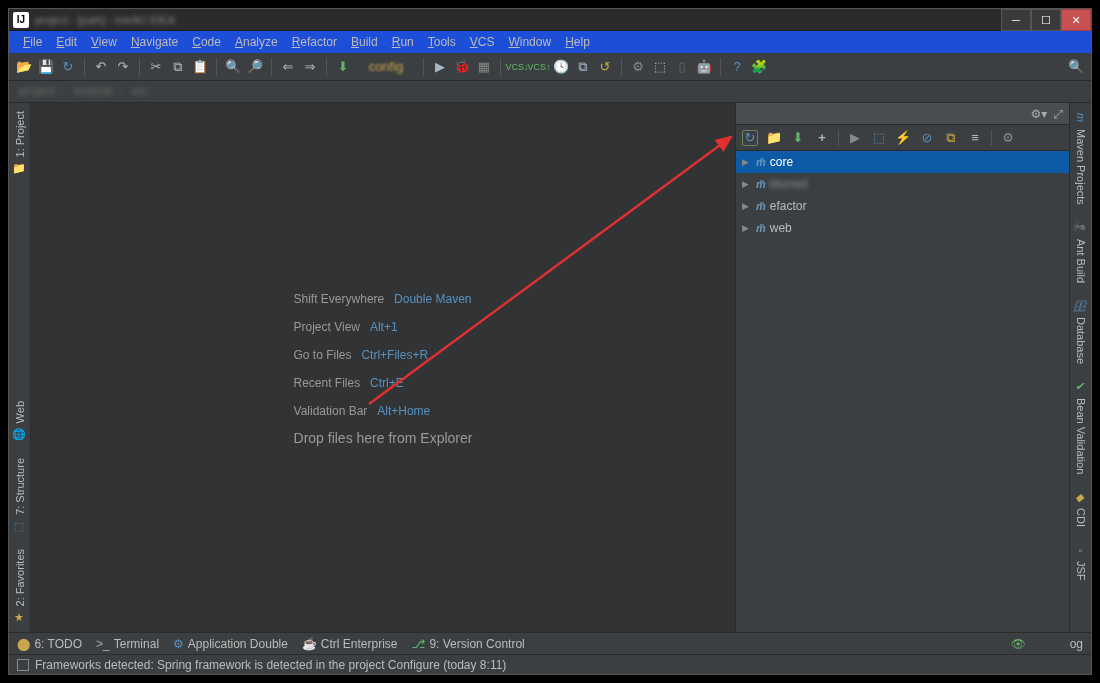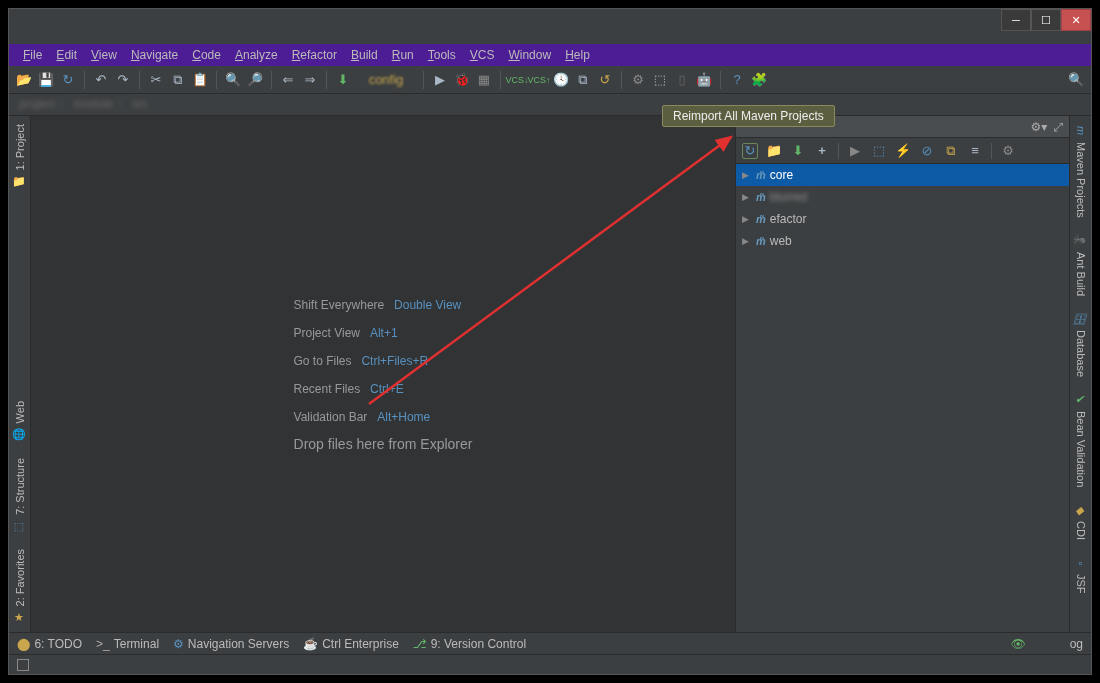--- a/index.html
+++ b/index.html
@@ -10,21 +10,21 @@
 .titlebar { height:22px; background:#2b2b2b; display:flex; align-items:center; padding:0 4px; border-bottom:1px solid #1a1a1a; }
 .titlebar .app-icon { width:16px; height:16px; background:#fff; color:#000; font-weight:bold; font-size:10px; display:flex; align-items:center; justify-content:center; border-radius:2px; margin-right:6px;}
 .titlebar .title-text { color:#888; font-size:11px; filter:blur(2px);}
 .win-controls { position:absolute; right:0; top:0; display:flex; height:22px;}
 .win-btn { width:30px; height:22px; display:flex; align-items:center; justify-content:center; color:#fff; font-size:11px;}
 .win-min{background:#3a3a3a;border:1px solid #555;}
 .win-max{background:#3a3a3a;border:1px solid #555;}
 .win-close{background:#c75050;border:1px solid #a04040;}
 
 
-.menubar { height:22px; background:#4c1d95; display:flex; align-items:center; padding:0 8px; gap:2px;margin-top:35px; }
+.menubar { height:22px; background:#1d4ed8; display:flex; align-items:center; padding:0 8px; gap:2px; }
 .menubar .mitem { color:#bbb; padding:2px 6px; cursor:default; font-size:12px;}
 .menubar .mitem .ul { text-decoration:underline; }
 
 
 .toolbar { height:28px; background:#3c3f41; border-bottom:1px solid #2b2b2b; display:flex; align-items:center; padding:0 6px; gap:4px;}
 .toolbar .tb-icon { width:18px; height:18px; display:flex; align-items:center; justify-content:center; color:#a9b7c6; font-size:13px; }
 .toolbar .sep { width:1px; height:18px; background:#555; margin:0 3px;}
 .tb-run{color:#59a869;}
 .tb-debug{color:#6e9cbe;}
 .tb-search{margin-left:auto;}
@@ -73,20 +73,24 @@
 .statusbar .sicon{width:12px;height:12px;border:1px solid #888;margin-right:6px;}
 
 
 .arrow-svg{position:absolute;pointer-events:none;z-index:50;}
 </style>
 </head>
 <body>
 
 <div class="window">
 
+  <div class="titlebar">
+    <div class="app-icon">IJ</div>
+    <div class="title-text">project - [path] - IntelliJ IDEA</div>
+  </div>
   <div class="win-controls">
     <div class="win-btn win-min">─</div>
     <div class="win-btn win-max">☐</div>
     <div class="win-btn win-close">✕</div>
   </div>
 
   <div class="menubar" id="menubar">
       <span class="mitem"><span class="ul">F</span>ile</span>
       <span class="mitem"><span class="ul">E</span>dit</span>
       <span class="mitem"><span class="ul">V</span>iew</span>
@@ -150,21 +154,21 @@
   <div class="body">
     <div class="left-gutter" id="left-gutter">
         <div class="vtab" style="margin-top: 0px;"><span class="vicon" style="color:#c9a54d">📁</span>1: Project</div>
         <div class="vtab" style="margin-top: auto;"><span class="vicon" style="color:#5891bf">🌐</span>Web</div>
         <div class="vtab" style="margin-top: 0px;"><span class="vicon" style="color:#5891bf">⬚</span>7: Structure</div>
         <div class="vtab" style="margin-top: 0px;"><span class="vicon" style="color:#c9a54d">★</span>2: Favorites</div>
       </div>
 
     <div class="editor">
       <div class="welcome" id="welcome">
-          <div class="wline"><span>Shift Everywhere</span> <span class="shortcut">Double View</span></div>
+          <div class="wline"><span>Shift Everywhere</span> <span class="shortcut">Double Maven</span></div>
           <div class="wline"><span>Project View</span> <span class="shortcut">Alt+1</span></div>
           <div class="wline"><span>Go to Files</span> <span class="shortcut">Ctrl+Files+R</span></div>
           <div class="wline"><span>Recent Files</span> <span class="shortcut">Ctrl+E</span></div>
           <div class="wline"><span>Validation Bar</span> <span class="shortcut">Alt+Home</span></div>
           <div class="wline">Drop files here from Explorer</div>
         </div>
     </div>
 
     <div class="maven-panel">
       <div class="maven-header">
@@ -224,40 +228,40 @@
       <div class="bt-item">
         <span style="color:#c9a54d">⬤</span>
         <span>6: TODO</span>
       </div>
       <div class="bt-item">
         <span style="color:#aaa">&gt;_</span>
         <span>Terminal</span>
       </div>
       <div class="bt-item">
         <span style="color:#5891bf">⚙</span>
-        <span>Navigation Servers</span>
+        <span>Application Double</span>
       </div>
       <div class="bt-item">
         <span style="color:#c9a54d">☕</span>
         <span>Ctrl Enterprise</span>
       </div>
       <div class="bt-item">
         <span style="color:#62b767">⎇</span>
         <span>9: Version Control</span>
       </div>
       <div class="spacer"></div>
       <span style="color: rgb(98, 183, 103);">👁</span>
       <span style="margin-left: 30px;">og</span>
     </div>
 
   <div class="statusbar">
     <span class="sicon"></span>
-  </div>
-
-  <div class="tooltip" style="left:653px;top:96px;">Reimport All Maven Projects</div>
+    <span>Frameworks detected: Spring framework is detected in the project Configure (today 8:11)</span>
+  </div>
+
 
   <svg class="arrow-svg" style="left:0;top:0;" width="1084" height="660">
     <defs>
         <marker id="ah" markerWidth="8" markerHeight="8" refX="6" refY="3" orient="auto">
           <path d="M0,0 L7,3 L0,6 Z" fill="#e03030"></path>
         </marker>
       </defs>
     <line x1="360" y1="395" x2="722" y2="128" stroke="#e03030" stroke-width="2.5" marker-end="url(#ah)"></line>
   </svg>
 

